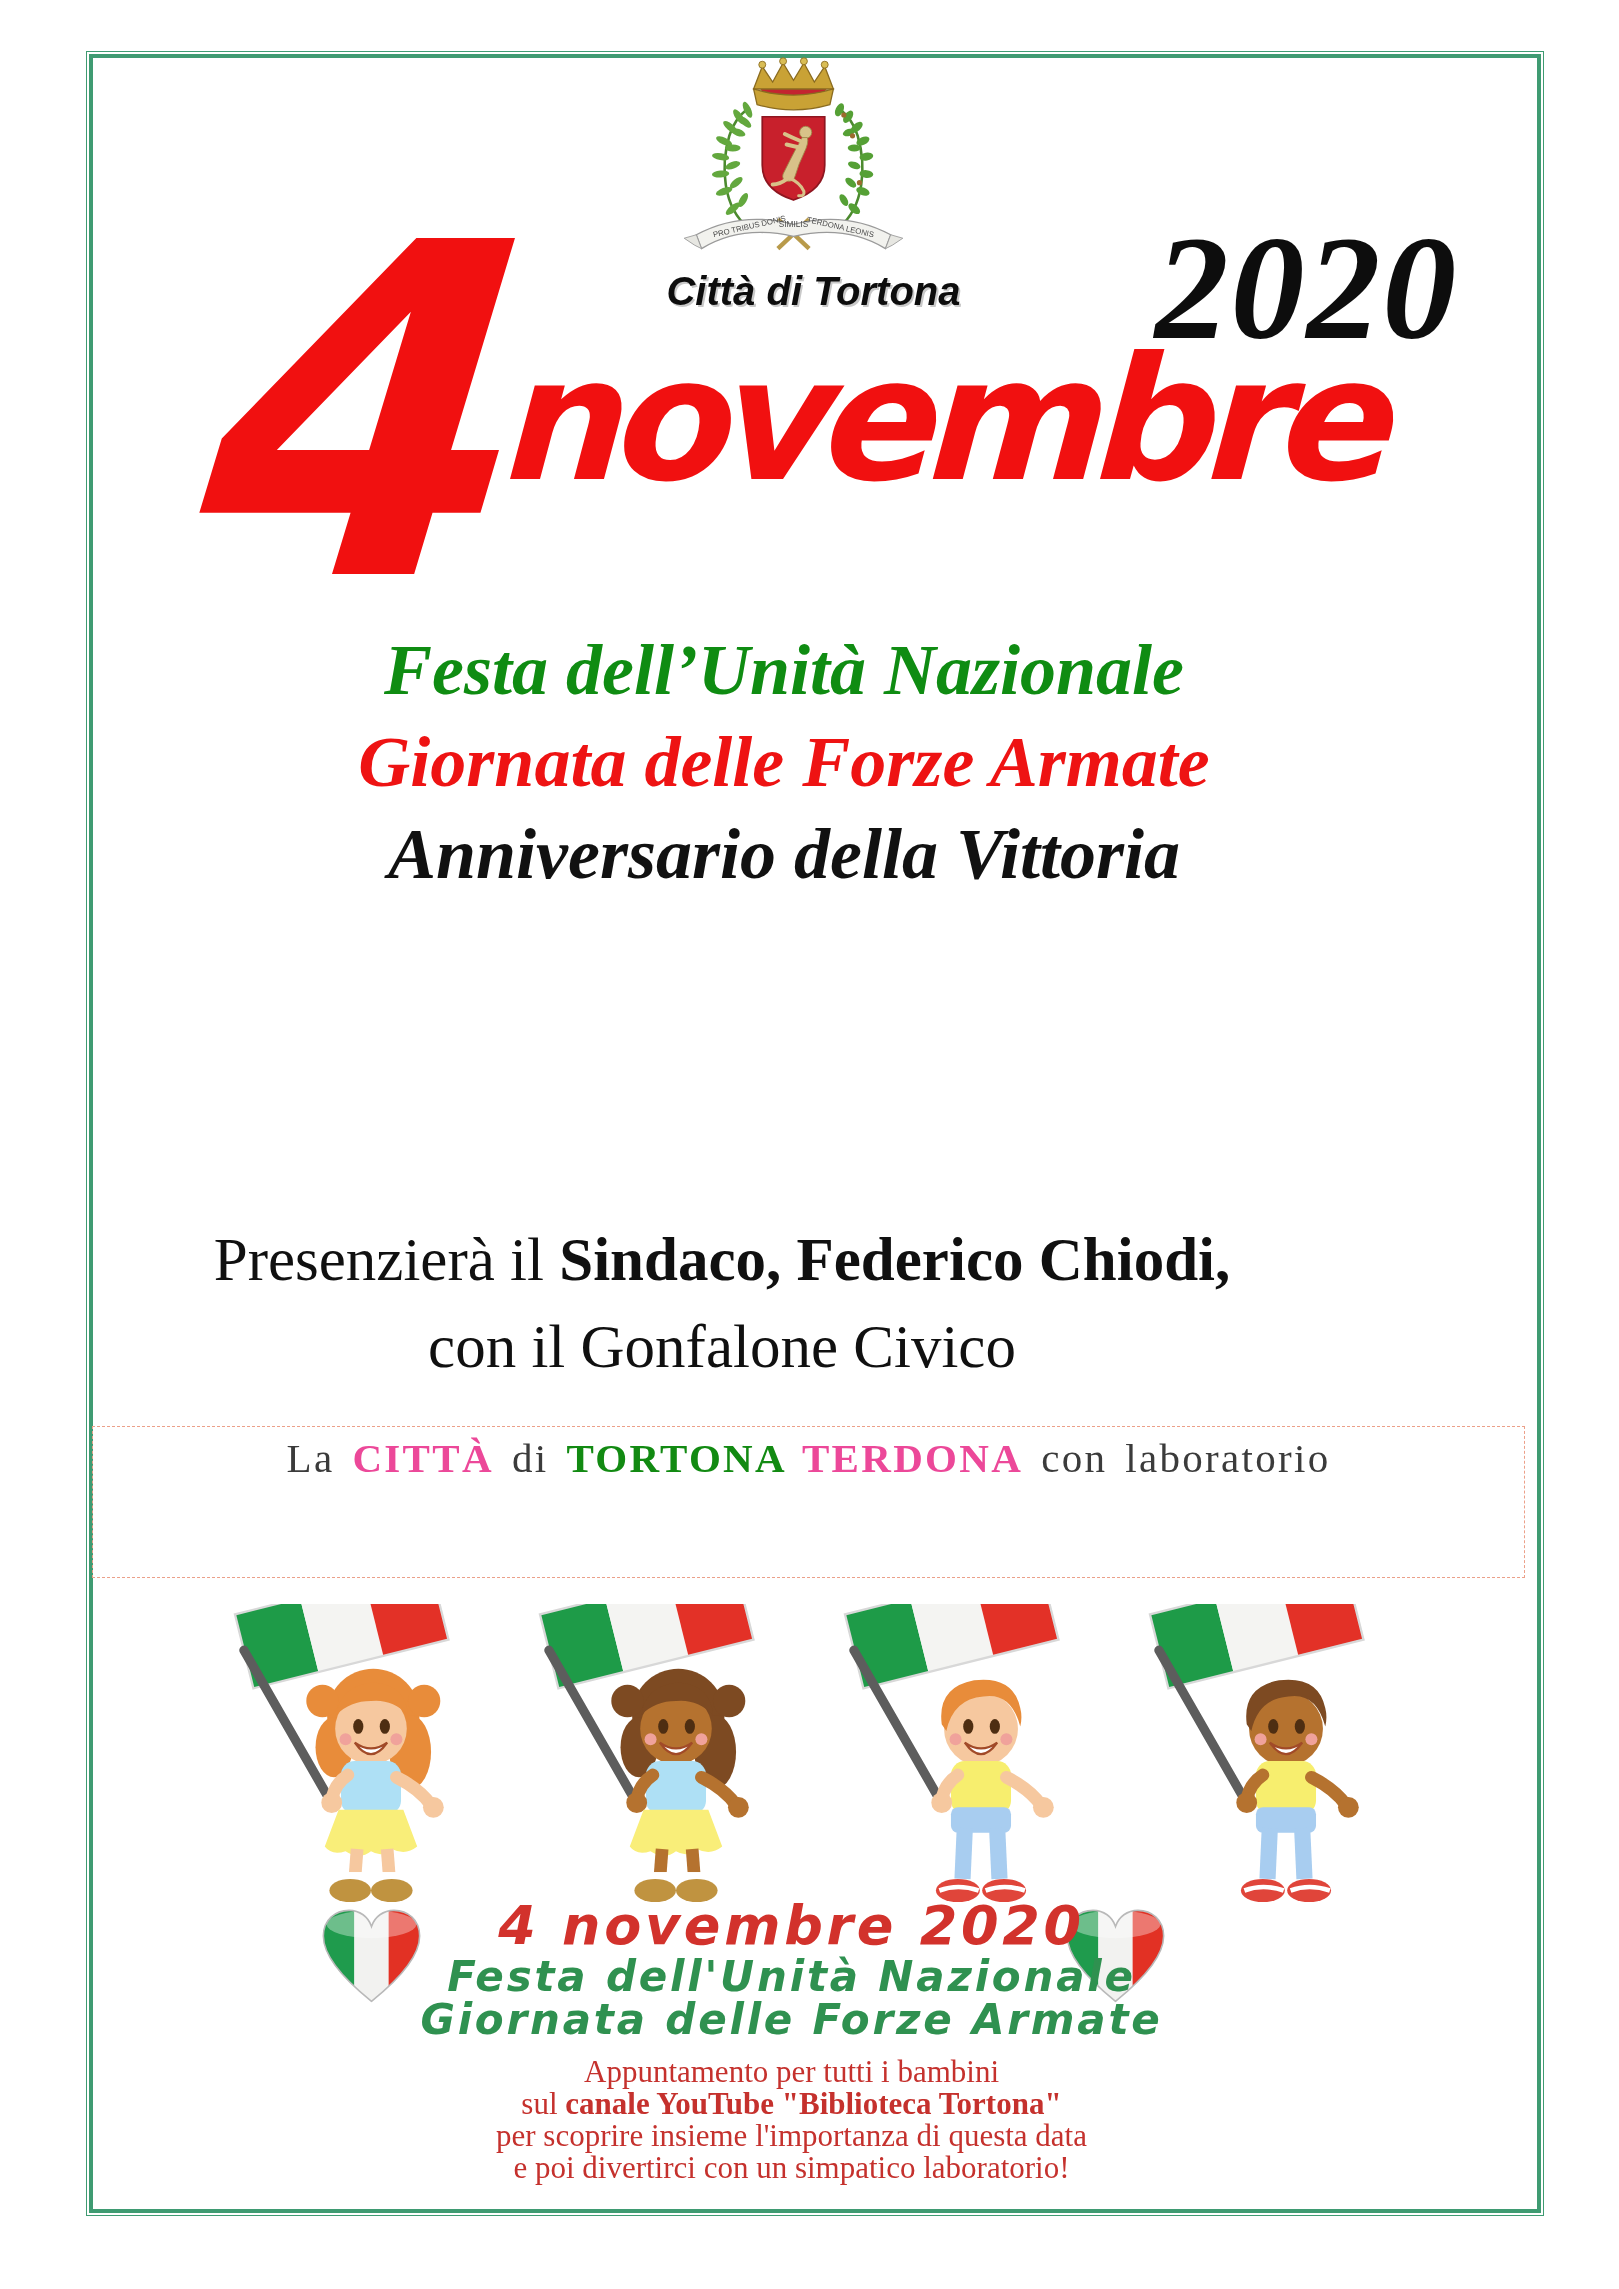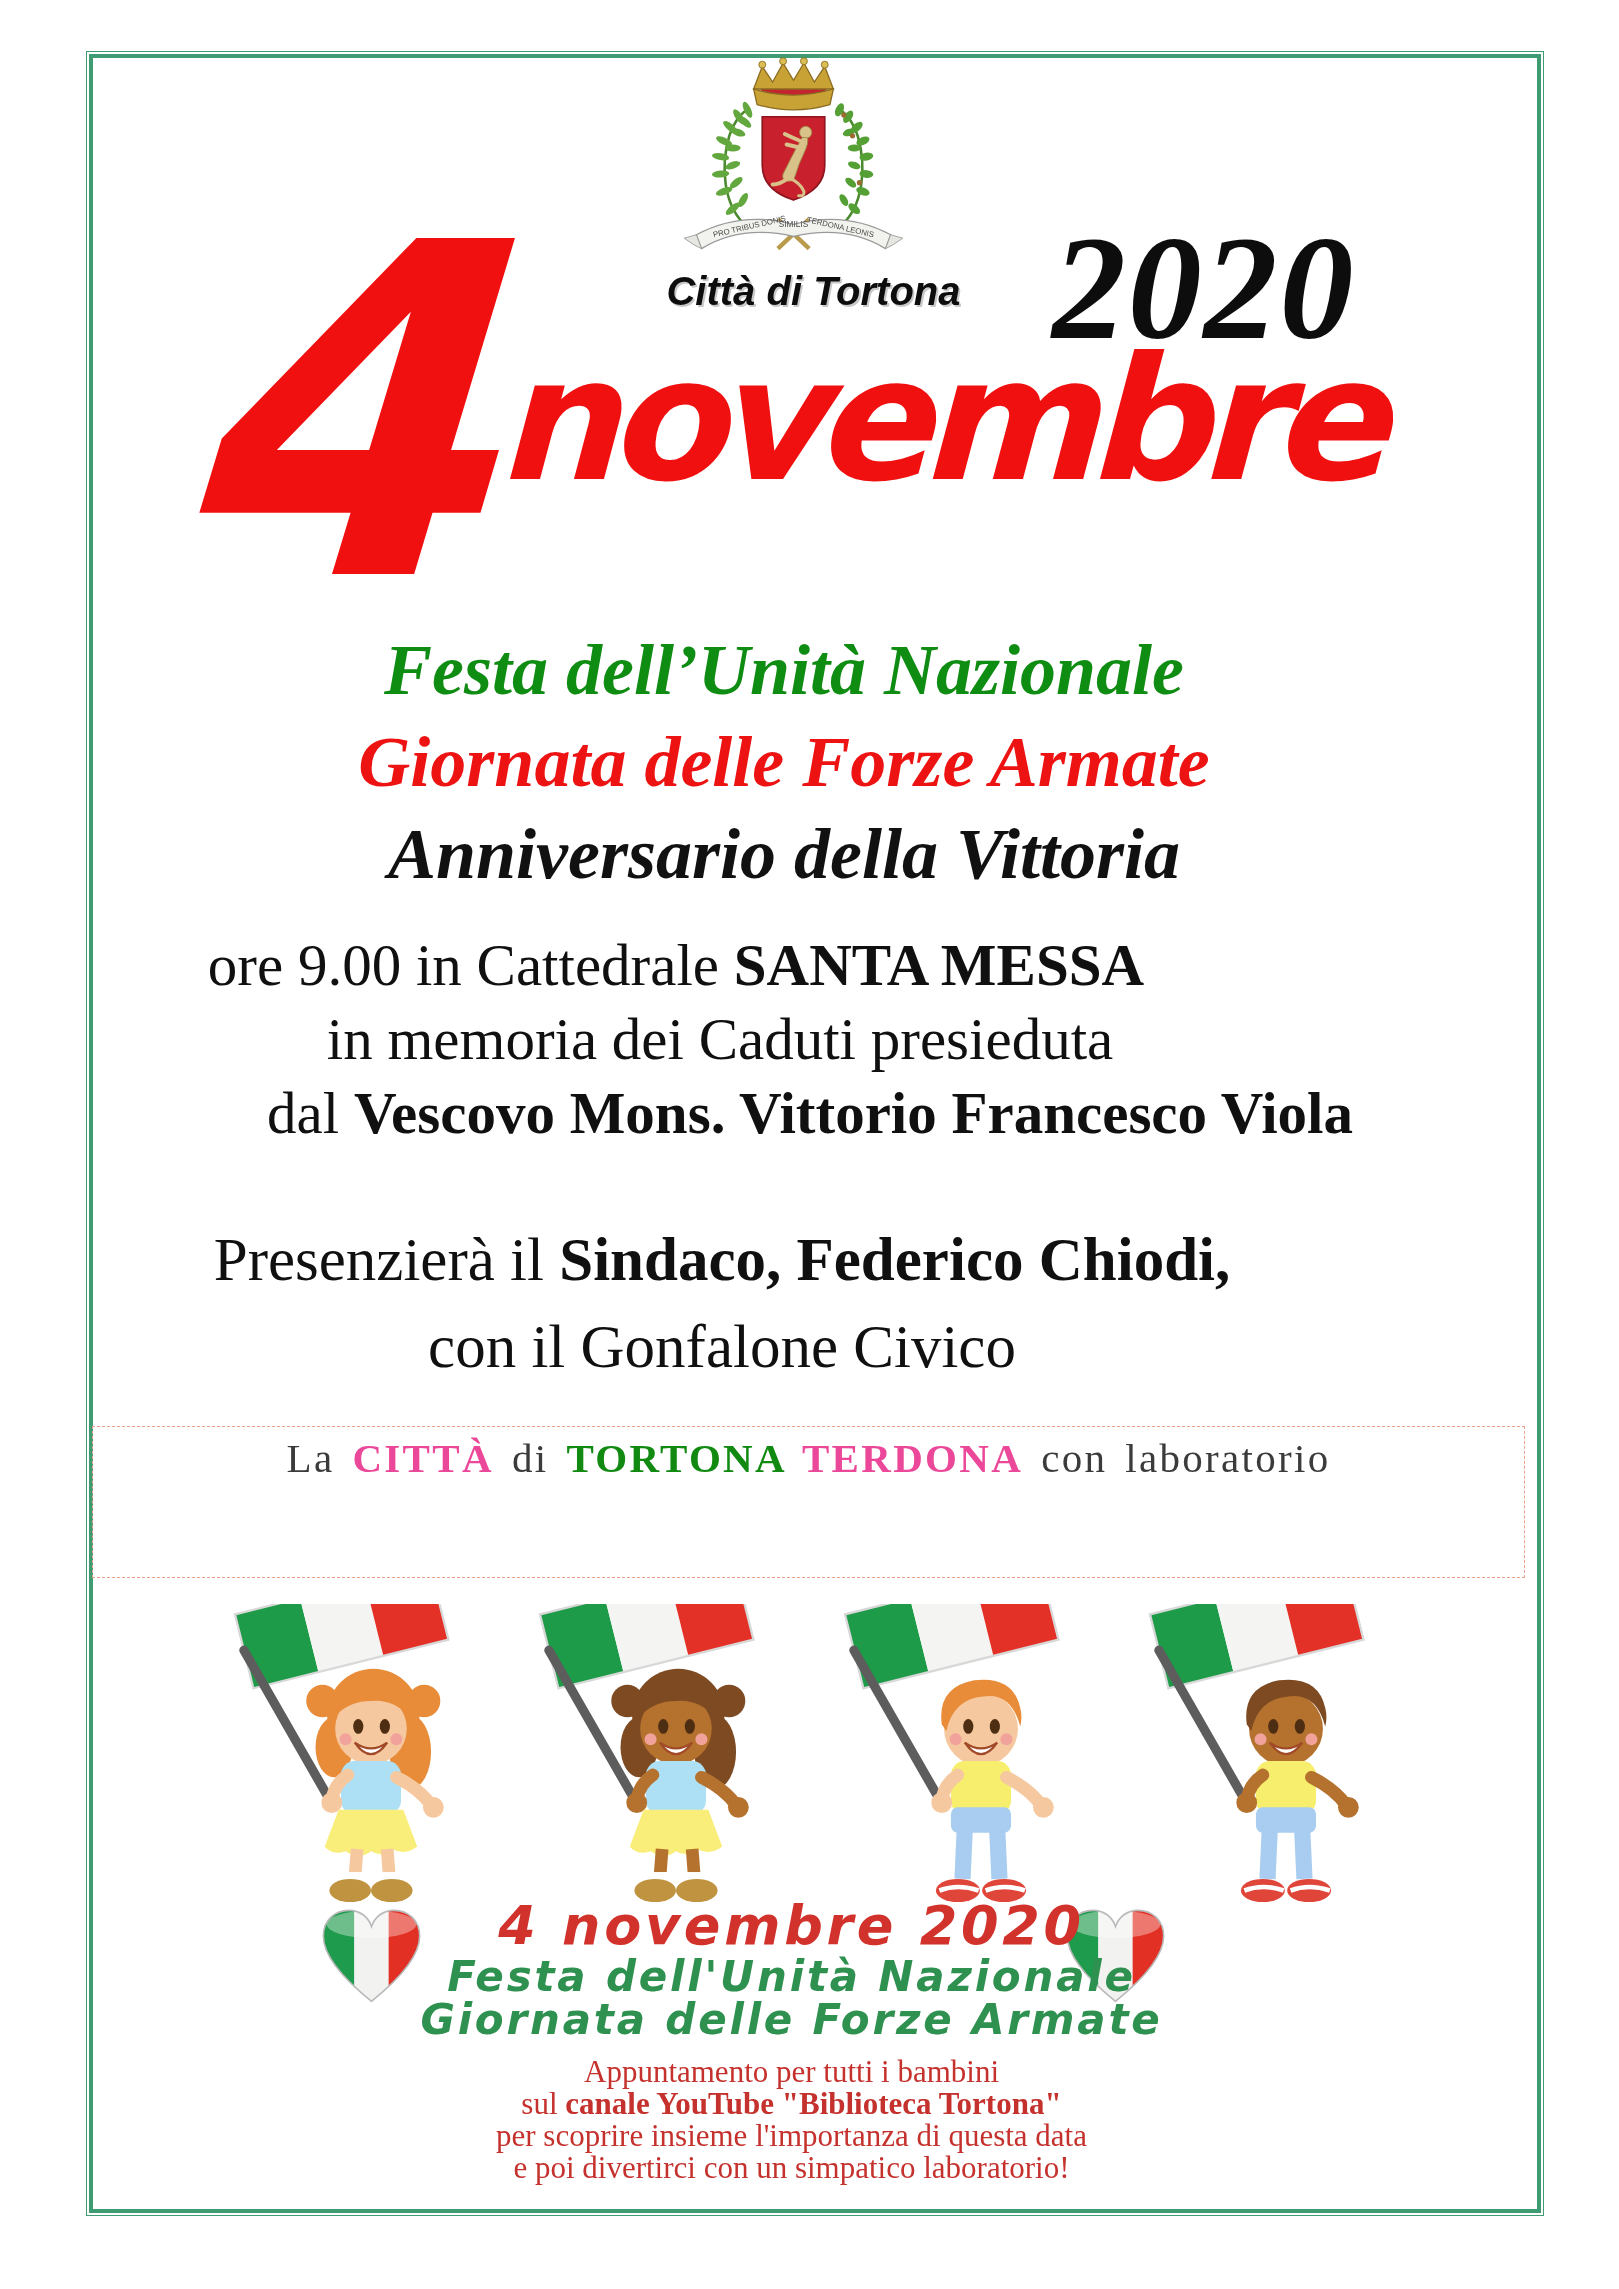--- a/index.html
+++ b/index.html
@@ -11,21 +11,21 @@
                border:1.8px solid #3f9b72;}
   .frame-inner{position:absolute;inset:1.8px;border:4.6px solid #3f9b72;}
 
   
   .crest{position:absolute;left:646px;top:48px;width:295px;height:226px;}
   .city-name{position:absolute;left:578px;top:269px;width:471px;text-align:center;
              font-family:"Liberation Sans","DejaVu Sans",sans-serif;
              font-style:italic;font-weight:700;font-size:40px;color:#0d0d0d;
              text-shadow:1.8px 1.8px 0 #c9c9c9;}
 
-  .year{position:absolute;left:1052px;top:214px;width:406px;text-align:left;
+  .year{position:absolute;left:1052px;top:214px;width:406px;text-align:right;
         font-style:italic;font-weight:700;font-size:148px;line-height:1;color:#0d0d0d;letter-spacing:1.8px;}
   .day4{position:absolute;left:210px;top:208px;color:#f11010;
         font-family:"DejaVu Sans","Liberation Sans",sans-serif;
         font-style:italic;font-weight:700;font-size:461px;line-height:0.9;transform:skewX(-6deg);}
   .month{position:absolute;left:509px;top:334px;color:#f11010;
          font-family:"DejaVu Sans","Liberation Sans",sans-serif;
          font-style:italic;font-weight:700;font-size:171px;line-height:1;
          letter-spacing:-11px;transform:skewX(-4deg);}
 
   .titles{position:absolute;left:0;right:0;top:624px;text-align:center;transform:translateX(-26px);}
@@ -152,29 +152,20 @@
   <div class="year">2020</div>
   <div class="day4">4</div>
   <div class="month">novembre</div>
 
   <div class="titles">
     <div class="t t-green">Festa dell’Unità Nazionale</div>
     <div class="t t-red">Giornata delle Forze Armate</div>
     <div class="t t-black">Anniversario della Vittoria</div>
   </div>
 
-  <div class="mass">
-    <div class="l1">
-      <span>ore 9.00 in Cattedrale </span><b>SANTA MESSA</b>
-    </div>
-    <div class="l2">in memoria dei Caduti presieduta</div>
-    <div class="l3">
-      <span>dal </span><b>Vescovo Mons. Vittorio Francesco Viola</b>
-    </div>
-  </div>
 
   <div class="mayor">
     <div>
       <span>Presenzierà il </span><b>Sindaco, Federico Chiodi,</b>
     </div>
     <div>con il Gonfalone Civico</div>
   </div>
 
   <div class="rbox">
     <div class="inner">

